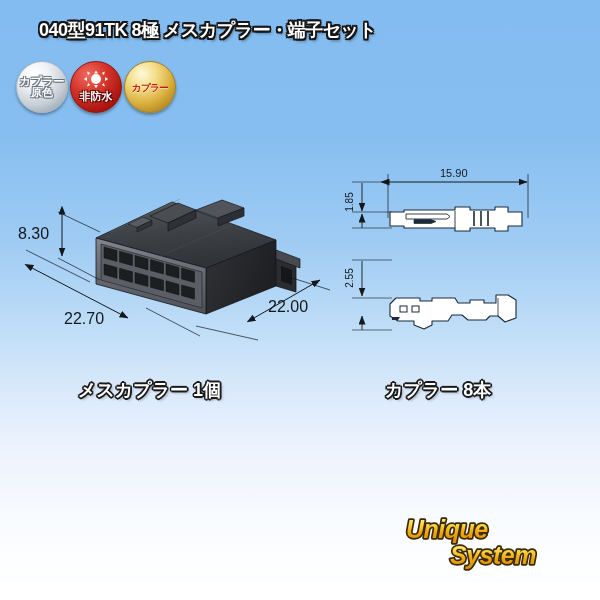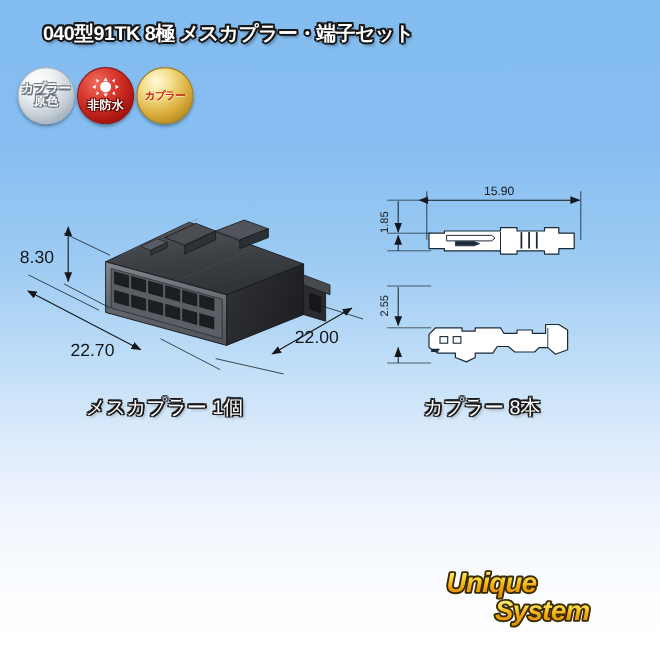--- a/index.html
+++ b/index.html
@@ -134,23 +134,23 @@
     left: 0;
     top: 140px;
     width: 600px;
     height: 240px;
   }
   #drawing svg { display: block; }
 
   
   .caption {
     position: absolute;
-    top: 358px;
+    top: 378px;
     font-size: 18px;
-    font-weight: normal;
+    font-weight: bold;
     color: #ffffff;
     white-space: nowrap;
     text-shadow:
       -1.4px -1.4px 0 #1a1a1a,
        1.4px -1.4px 0 #1a1a1a,
       -1.4px  1.4px 0 #1a1a1a,
        1.4px  1.4px 0 #1a1a1a,
        0 -1.6px 0 #1a1a1a,
        0  1.6px 0 #1a1a1a,
       -1.6px 0 0 #1a1a1a,

